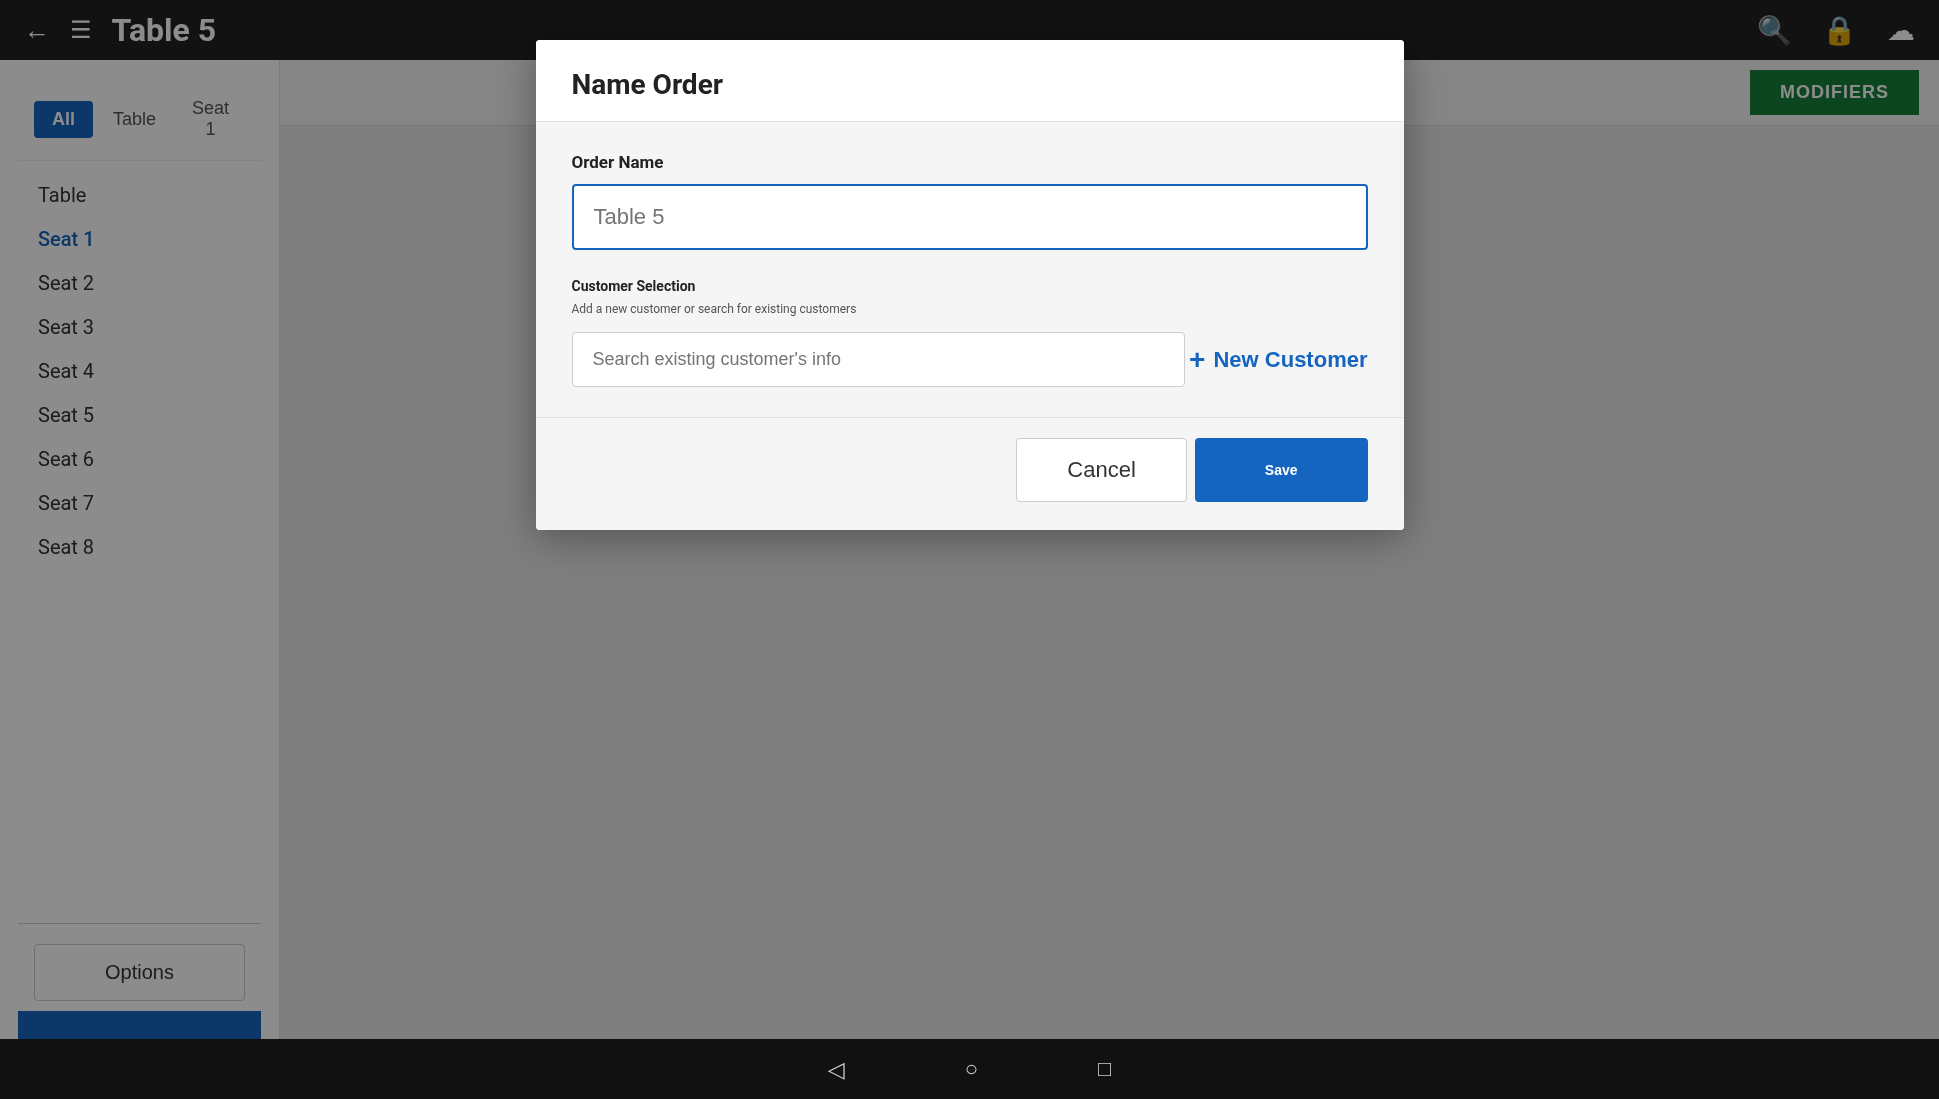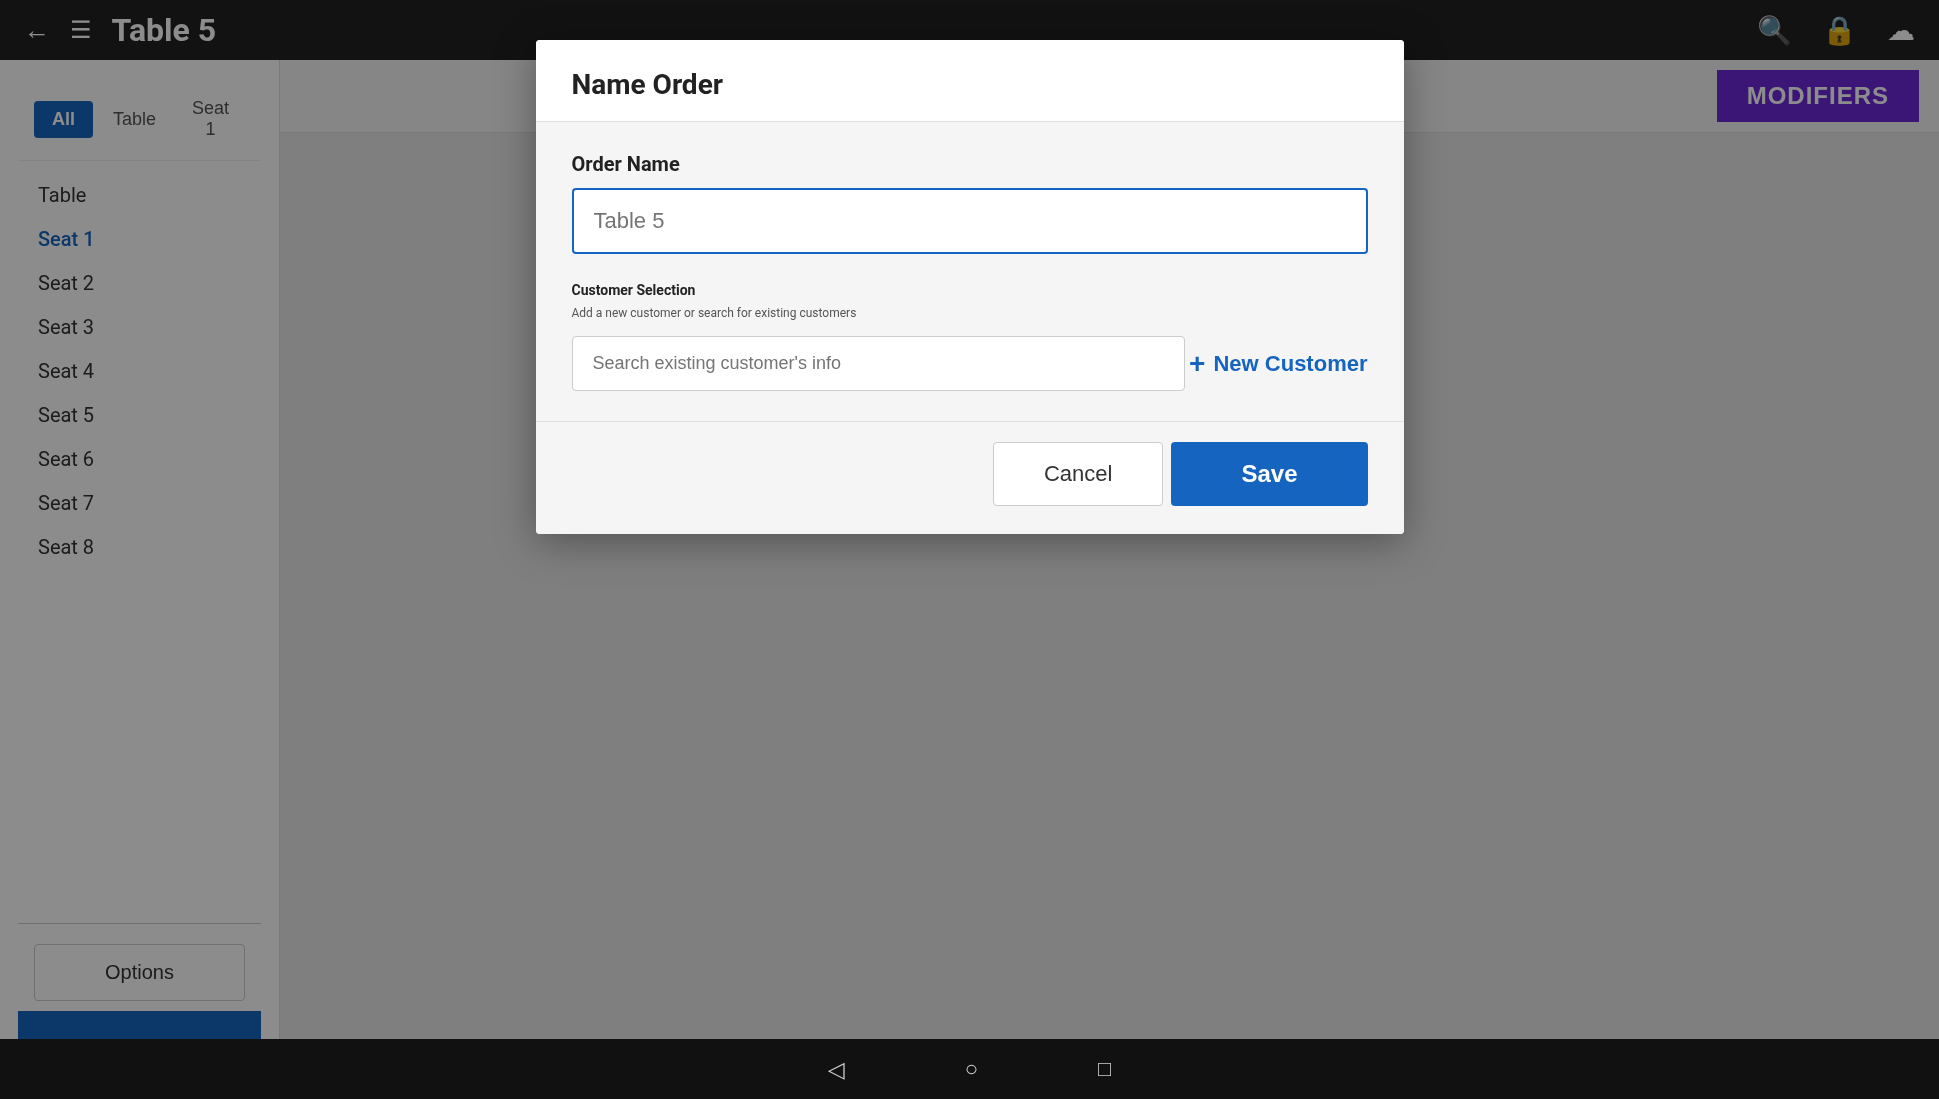--- a/index.html
+++ b/index.html
@@ -183,25 +183,25 @@
     .modifiers-bar {
       display: flex;
       justify-content: flex-end;
       align-items: center;
       padding: 10px 20px;
       background: #f5f5f5;
       border-bottom: 1px solid #ddd;
     }
 
     .modifiers-btn {
-      background: #6d28d9;
+      background: #15803d;
       color: #fff;
       border: none;
       padding: 12px 30px;
-      font-size: 24px;
+      font-size: 18px;
       font-weight: bold;
       letter-spacing: 1px;
       cursor: pointer;
     }
 
     
     .overlay {
       position: absolute;
       top: 0; left: 0; right: 0; bottom: 0;
       background: rgba(0,0,0,0.45);
@@ -236,21 +236,21 @@
       color: #222;
     }
 
     .dialog-body {
       background: #f5f5f5;
       padding: 30px 36px;
       flex: 1;
     }
 
     .field-label {
-      font-size: 20px;
+      font-size: 17px;
       font-weight: bold;
       color: #222;
       margin-bottom: 12px;
     }
 
     .order-name-input {
       width: 100%;
       padding: 18px 20px;
       font-size: 22px;
       border: 2px solid #1565C0;
@@ -328,21 +328,21 @@
       font-size: 22px;
       cursor: pointer;
     }
 
     .save-btn {
       background: #1565C0;
       color: #fff;
       border: none;
       border-radius: 4px;
       padding: 18px 70px;
-      font-size: 24px;
+      font-size: 14px;
       font-weight: bold;
       cursor: pointer;
     }
 
     
     .android-nav {
       position: absolute;
       bottom: 0; left: 0; right: 0;
       height: 60px;
       background: #111;

